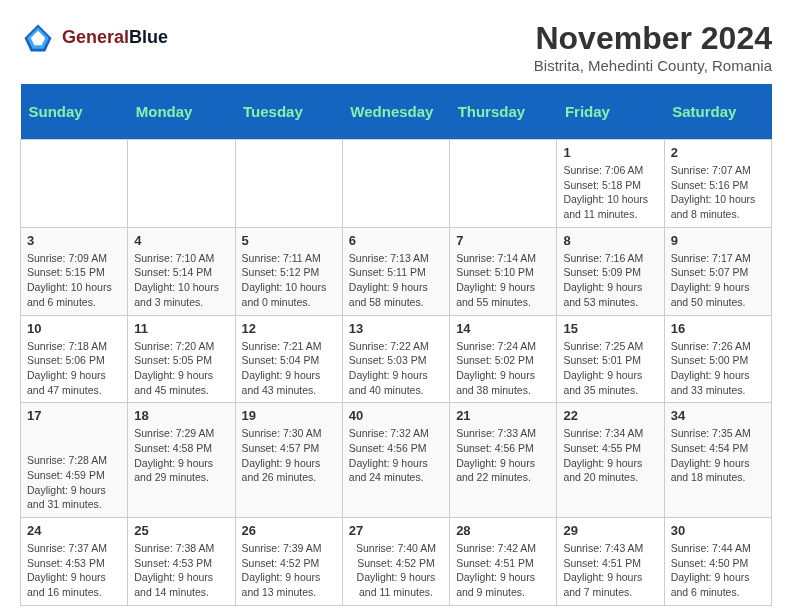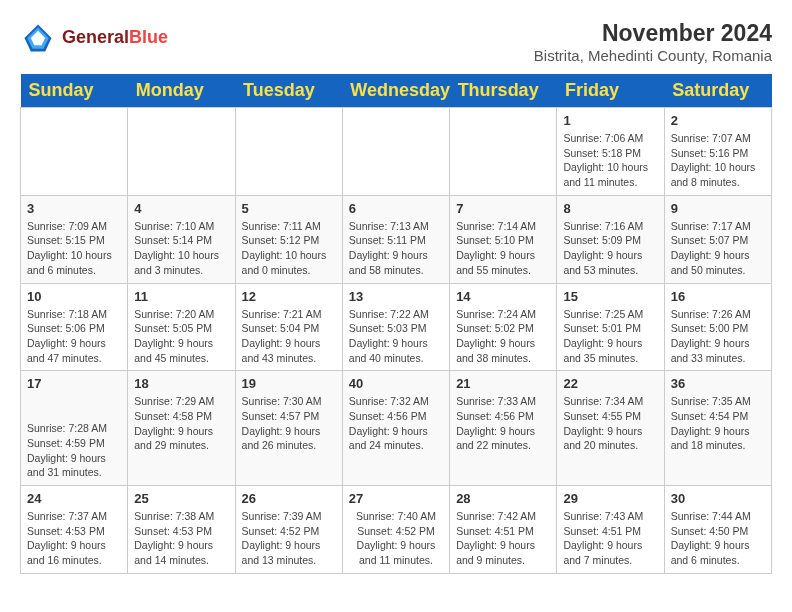--- a/index.html
+++ b/index.html
@@ -20,48 +20,48 @@
       display: flex;
       align-items: center;
       gap: 6px;
     }
     .logo-text {
       font-size: 18px;
       font-weight: bold;
       line-height: 1.1;
     }
     .logo-text .general { color: #7f1d1d; }
-    .logo-text .blue { color: #ef4444; }
+    .logo-text .blue { color: #0f172a; }
     .logo-icon {
       width: 36px;
       height: 36px;
     }
     .title-section {
       text-align: right;
     }
     .month-title {
-      font-size: 23px;
+      font-size: 32px;
       font-weight: bold;
       color: #333;
     }
     .location-title {
       font-size: 15px;
       color: #555;
     }
     table {
       width: 100%;
       border-collapse: collapse;
       table-layout: fixed;
     }
     thead th {
       background-color: #1565c0;
-      color: #fde047;
+      color: #86efac;
       text-align: left;
-      padding: 6px 8px;
-      font-size: 18px;
+      padding: 19px 8px;
+      font-size: 15px;
       font-weight: bold;
     }
     tbody td {
       border: 1px solid #ccc;
       vertical-align: top;
       padding: 5px 6px;
       font-size: 11px;
       color: #333;
       height: 85px;
     }
@@ -257,21 +257,21 @@
 Sunset: 4:56 PM
 Daylight: 9 hours and 22 minutes.</div>
         </td>
         <td>
           <span class="day-number">22</span>
           <div class="cell-info" style="white-space: pre-line;">Sunrise: 7:34 AM
 Sunset: 4:55 PM
 Daylight: 9 hours and 20 minutes.</div>
         </td>
         <td>
-          <span class="day-number">36</span>
+          <span class="day-number">34</span>
           <div class="cell-info" style="white-space: pre-line;">Sunrise: 7:35 AM
 Sunset: 4:54 PM
 Daylight: 9 hours and 18 minutes.</div>
         </td>
       </tr>
       <tr>
         <td>
           <span class="day-number">24</span>
           <div class="cell-info" style="white-space: pre-line;">Sunrise: 7:37 AM
 Sunset: 4:53 PM

